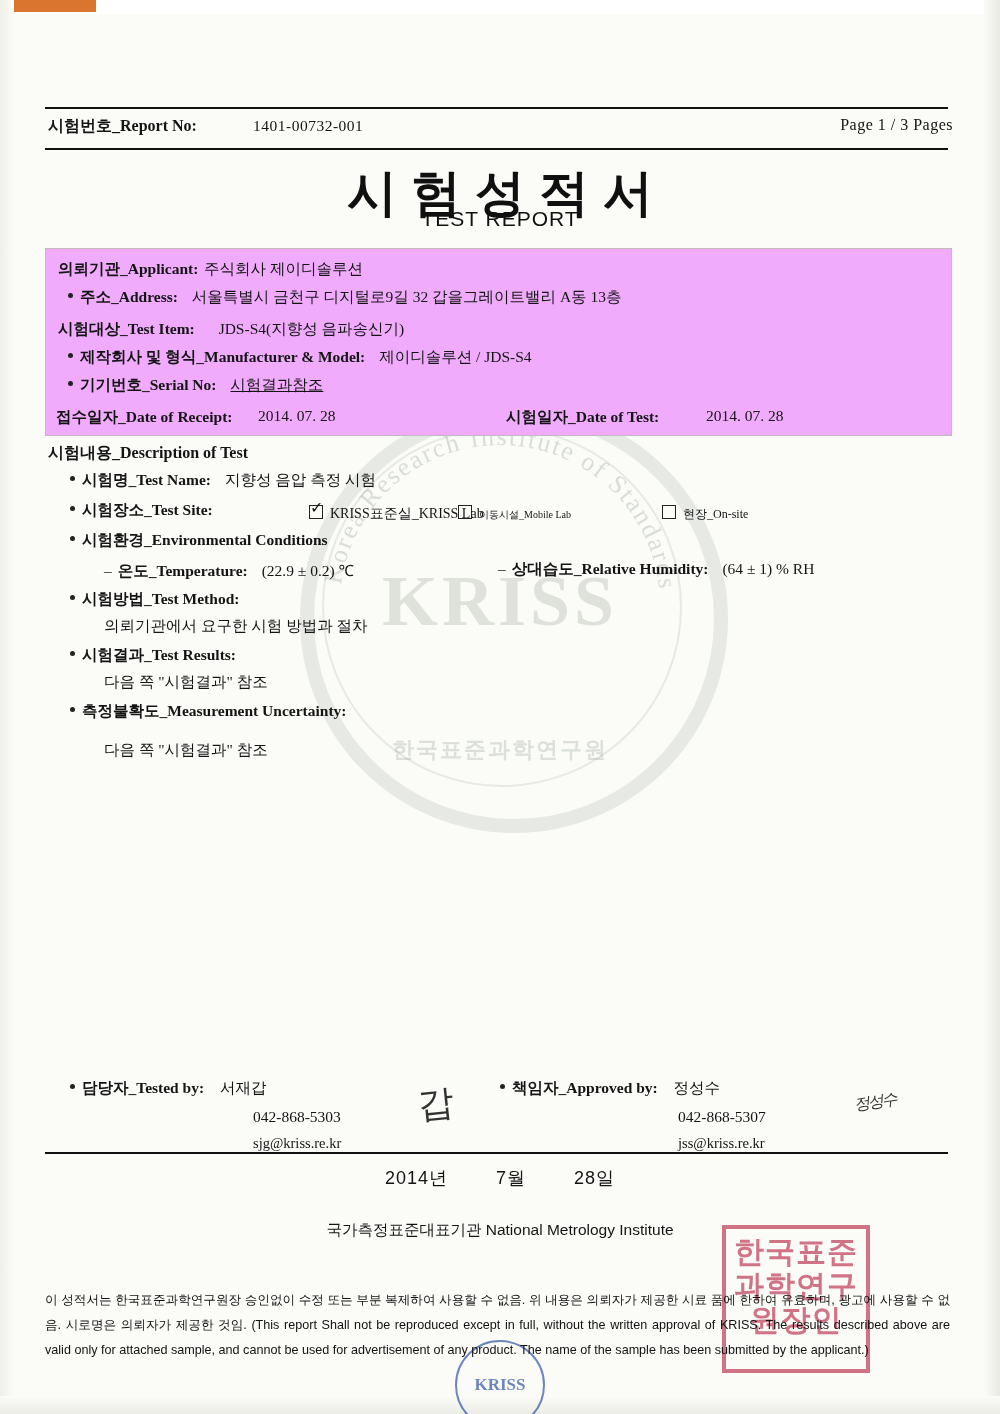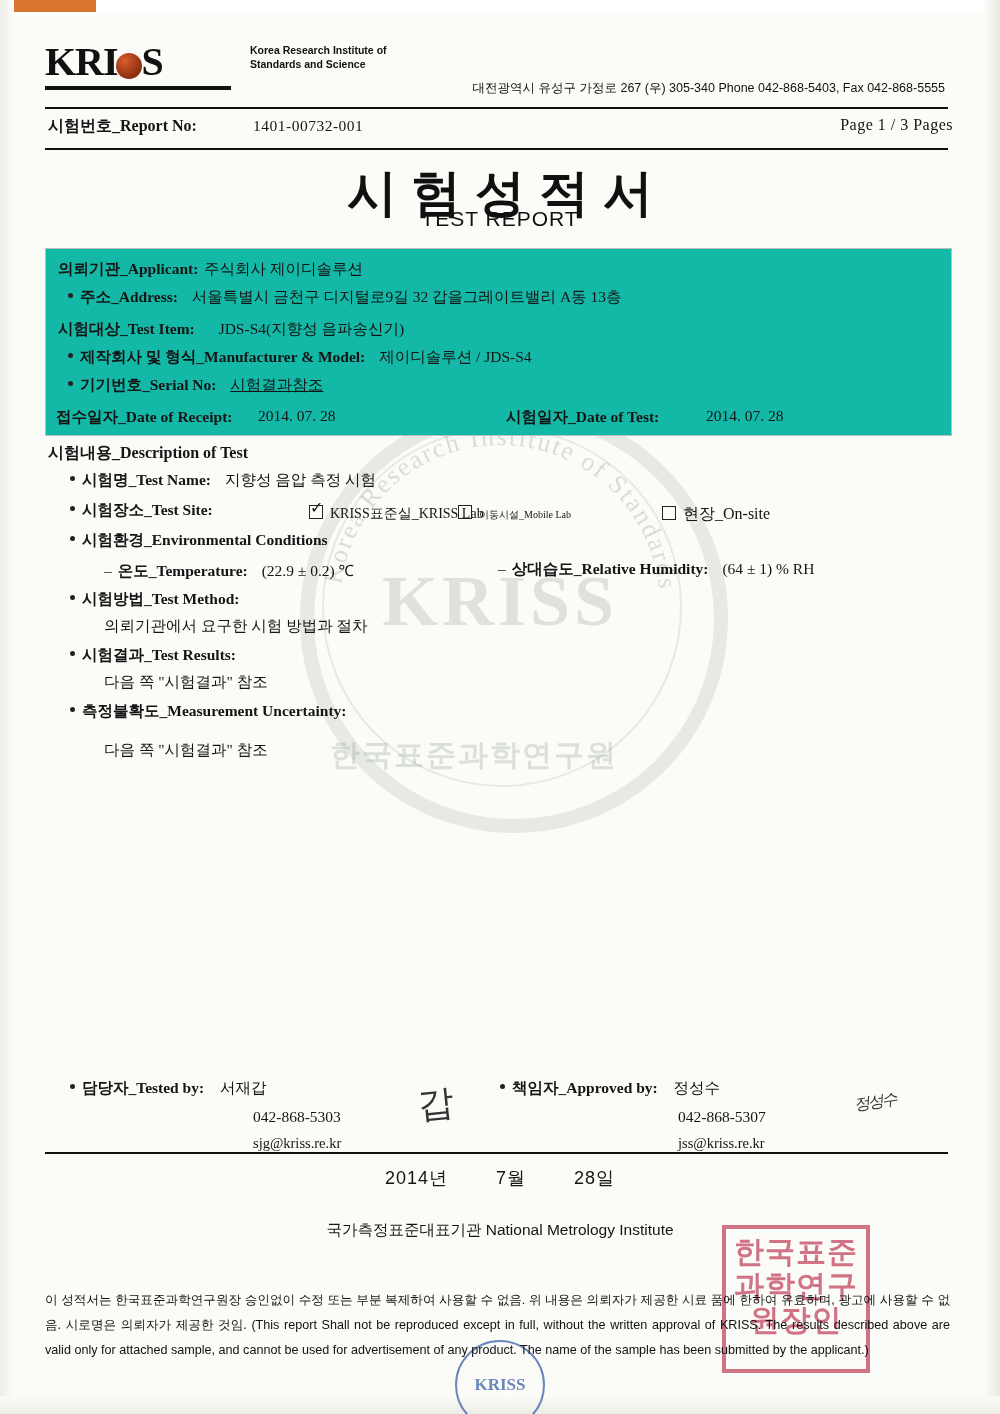--- a/index.html
+++ b/index.html
@@ -155,21 +155,21 @@
     letter-spacing: 1px;
     color: #101010;
   }
 
   
   .grey-block {
     position: absolute;
     left: 45px; top: 248px;
     width: 905px;
     height: 186px;
-    background: #14b8a6;
+    background: #f0abfc;
     border: 1px solid #bdbdbb;
   }
   .line {
     position: absolute;
     font-size: 15.5px;
     white-space: nowrap;
   }
   .lbl-b { font-weight: bold; }
   .bullet {
     display: inline-block;
@@ -237,22 +237,23 @@
     font-weight: bold;
     color: #8a9b88;
     opacity: 0.25;
     letter-spacing: 4px;
     pointer-events: none;
   }
   .wm-text2 {
     position: absolute;
     left: 330px; top: 735px;
     width: 340px;
-    font-family: "Liberation Serif", serif;
-    font-size: 30px;
+    text-align: center;
+    font-family: "Liberation Serif", serif;
+    font-size: 22px;
     font-weight: bold;
     color: #8a9b88;
     opacity: 0.28;
     letter-spacing: 2px;
     pointer-events: none;
   }
   .wm-arc {
     position: absolute;
     left: 300px; top: 405px;
     width: 400px; height: 400px;
@@ -365,30 +366,20 @@
     <defs>
       <path id="arcpath" d="M 40,200 A 160,160 0 0 1 360,200" fill="none"></path>
     </defs>
     <text font-family="Liberation Serif, serif" font-size="26" fill="#8a9b88" letter-spacing="2">
       <textPath href="#arcpath" startOffset="4%">Korea Research Institute of Standards and Science</textPath>
     </text>
   </svg>
   <div class="wm-text">KRISS</div>
   <div class="wm-text2">한국표준과학연구원</div>
 
-  <div class="header">
-    <div class="logo">
-      <div class="logo-text">
-        <span>KRI</span><span class="logo-sphere"></span><span>S</span>
-      </div>
-      <div class="logo-rule"></div>
-    </div>
-    <div class="logo-sub">Korea Research Institute of Standards and Science</div>
-    <div class="header-address">대전광역시 유성구 가정로 267 (우) 305-340 Phone 042-868-5403, Fax 042-868-5555</div>
-  </div>
   <div class="header-rule"></div>
 
   <div class="reportno-row">
     <div class="reportno-label">시험번호_Report No:</div>
     <div class="reportno-value">1401-00732-001</div>
     <div class="page-count">Page 1 / 3 Pages</div>
   </div>
   <div class="reportno-rule"></div>
 
   <div class="title-ko">시험성적서</div>
@@ -434,21 +425,21 @@
   <div class="line" style="left:70px; top:500px;">
     <span class="bullet"></span><span class="lbl-b">시험장소_Test Site:</span>
   </div>
   <div class="line" style="left:262px; top:504px;padding-left:47px;">
     <span class="checkbox checked"></span><span style="font-size:14px;">KRISS표준실_KRISS Lab</span>
   </div>
   <div class="line" style="left:458px; top:504px;">
     <span class="checkbox"></span><span style="font-size:10px;margin-top:36px;">이동시설_Mobile Lab</span>
   </div>
   <div class="line" style="left:662px; top:504px;">
-    <span class="checkbox"></span><span style="font-size:16px;">현장_On-site</span>
+    <span class="checkbox"></span><span style="font-size:12px;">현장_On-site</span>
   </div>
 
   <div class="line" style="left:70px; top:530px;">
     <span class="bullet"></span><span class="lbl-b">시험환경_Environmental Conditions</span>
   </div>
 
   <div class="line" style="left:104px; top:559px;">
     <span class="dash">–</span><span class="lbl-b">온도_Temperature:</span>
     <span style="margin-left:10px;">(22.9 ± 0.2) ℃</span>
   </div>

